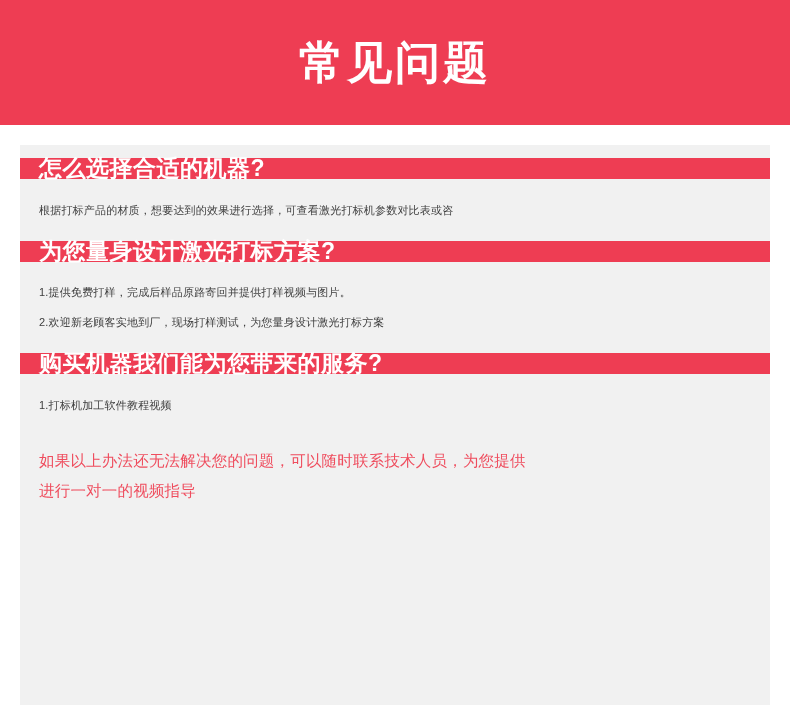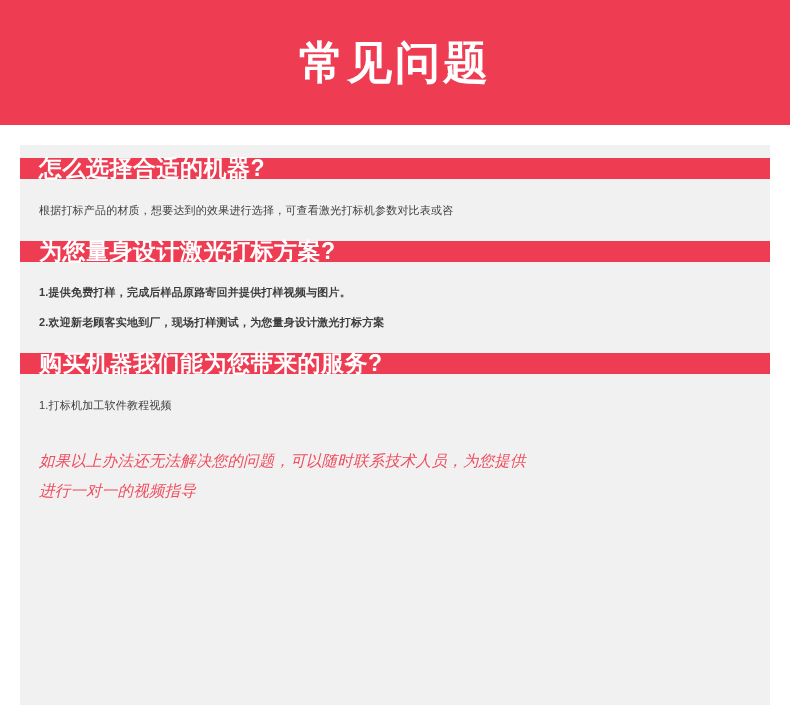--- a/index.html
+++ b/index.html
@@ -72,28 +72,27 @@
   .faq-line {
     color:#3d3d3d;
     font-size:11px;
     line-height:30px;
     letter-spacing:0.2px;
     white-space:nowrap;
   }
 
   
   .sp-1 .faq-body { padding-top:16px; padding-bottom:16px; }
-  .sp-2 .faq-body { padding-top:15px; padding-bottom:16px;font-weight:bold; }
+  .sp-2 .faq-body { padding-top:15px; padding-bottom:16px; }
   .sp-3 .faq-body { padding-top:16px; padding-bottom:0; }
 
   .gap-top-1 { height:13px; }
 
   .note {
     padding:26px 22px 0 19px;
-    font-style:italic;
   }
   .note-line {
     color:#ef4d5e;
     font-size:15.5px;
     line-height:30px;
     letter-spacing:0.2px;
     white-space:nowrap;
   }
 </style>
 </head>

